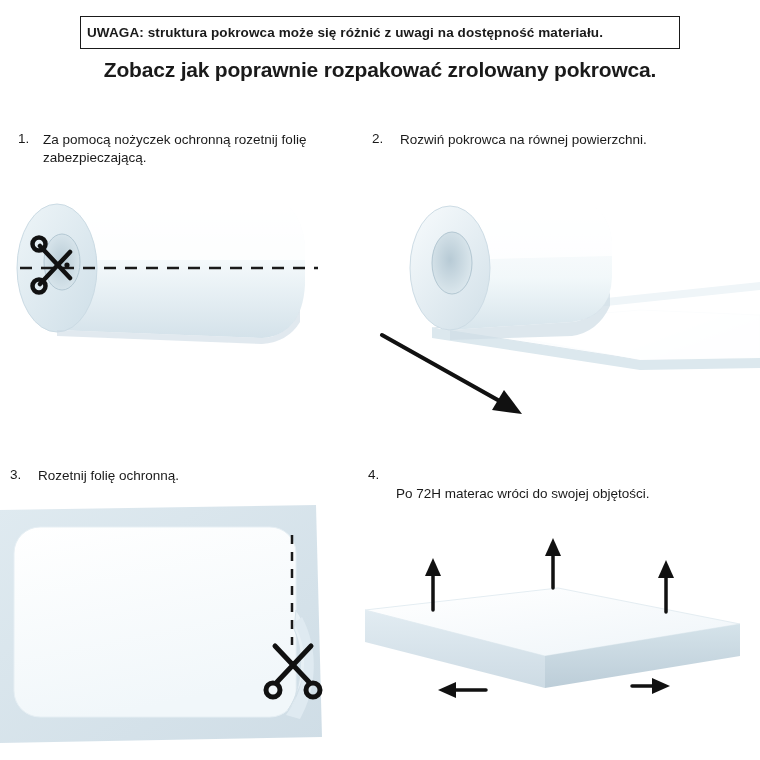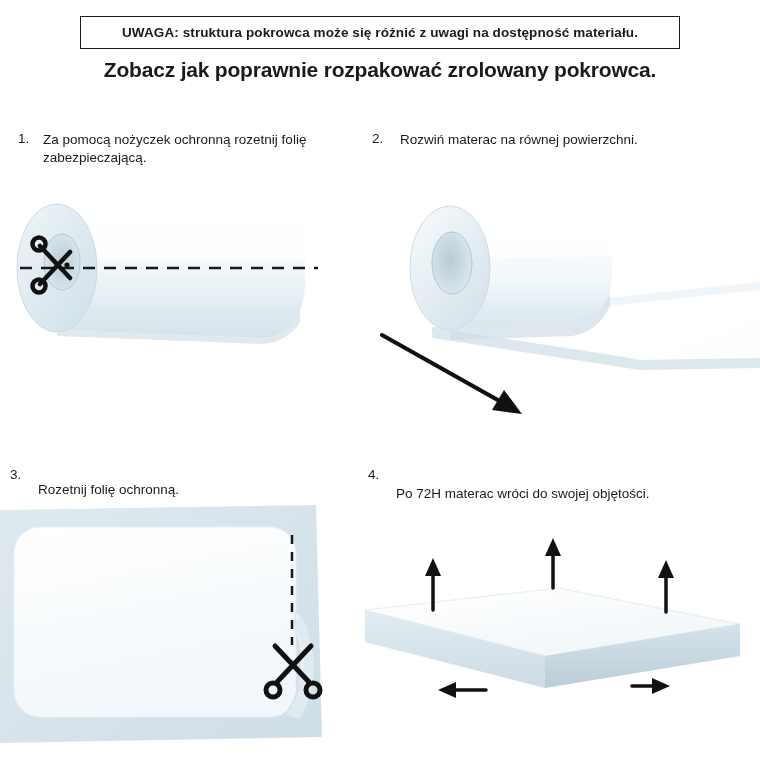--- a/index.html
+++ b/index.html
@@ -18,21 +18,21 @@
 
   
   .notice {
     position: absolute;
     left: 80px;
     top: 16px;
     width: 600px;
     box-sizing: border-box;
     border: 1.5px solid #1a1a1a;
     background: #ffffff;
-    text-align: center;
+    text-align: left;
     padding: 8px 6px;
     font-size: 13.5px;
     font-weight: bold;
     letter-spacing: 0.1px;
   }
 
   
   .main-title {
     position: absolute;
     left: 0;
@@ -53,21 +53,21 @@
   .step-num {
     position: absolute;
     font-size: 13.5px;
   }
 
   #step1-num { left: 18px; top: 131px; }
   #step1-text { left: 43px; top: 131px; width: 270px; }
   #step2-num { left: 372px; top: 131px; }
   #step2-text { left: 400px; top: 131px; width: 320px; }
   #step3-num { left: 10px; top: 467px; }
-  #step3-text { left: 38px; top: 481px; width: 300px; }
+  #step3-text { left: 38px; top: 467px; width: 300px; }
   #step4-num { left: 368px; top: 467px; }
   #step4-text { left: 396px; top: 485px; width: 330px; }
 
   
   .panel {
     position: absolute;
   }
   #panel1 { left: 0px;   top: 170px;  width: 340px; height: 230px; }
   #panel2 { left: 340px; top: 160px;  width: 420px; height: 280px; }
   #panel3 { left: 0px;   top: 505px;  width: 340px; height: 240px; }
@@ -81,21 +81,21 @@
 <div class="notice">
   <span>UWAGA: struktura pokrowca może się różnić z uwagi na dostępność materiału.</span>
 </div>
 
 <div class="main-title">Zobacz jak poprawnie rozpakować zrolowany pokrowca.</div>
 
 <div class="step-num" id="step1-num">1.</div>
 <div class="step-label" id="step1-text">Za pomocą nożyczek ochronną rozetnij folię zabezpieczającą.</div>
 
 <div class="step-num" id="step2-num">2.</div>
-<div class="step-label" id="step2-text">Rozwiń materac na równej powierzchni.</div>
+<div class="step-label" id="step2-text">Rozwiń pokrowca na równej powierzchni.</div>
 
 <div class="step-num" id="step3-num">3.</div>
 <div class="step-label" id="step3-text">Rozetnij folię ochronną.</div>
 
 <div class="step-num" id="step4-num">4.</div>
 <div class="step-label" id="step4-text">Po 72H materac wróci do swojej objętości.</div>
 
 <div class="panel" id="panel1">
   <svg width="340" height="230" viewBox="0 0 340 230">
     <defs>

